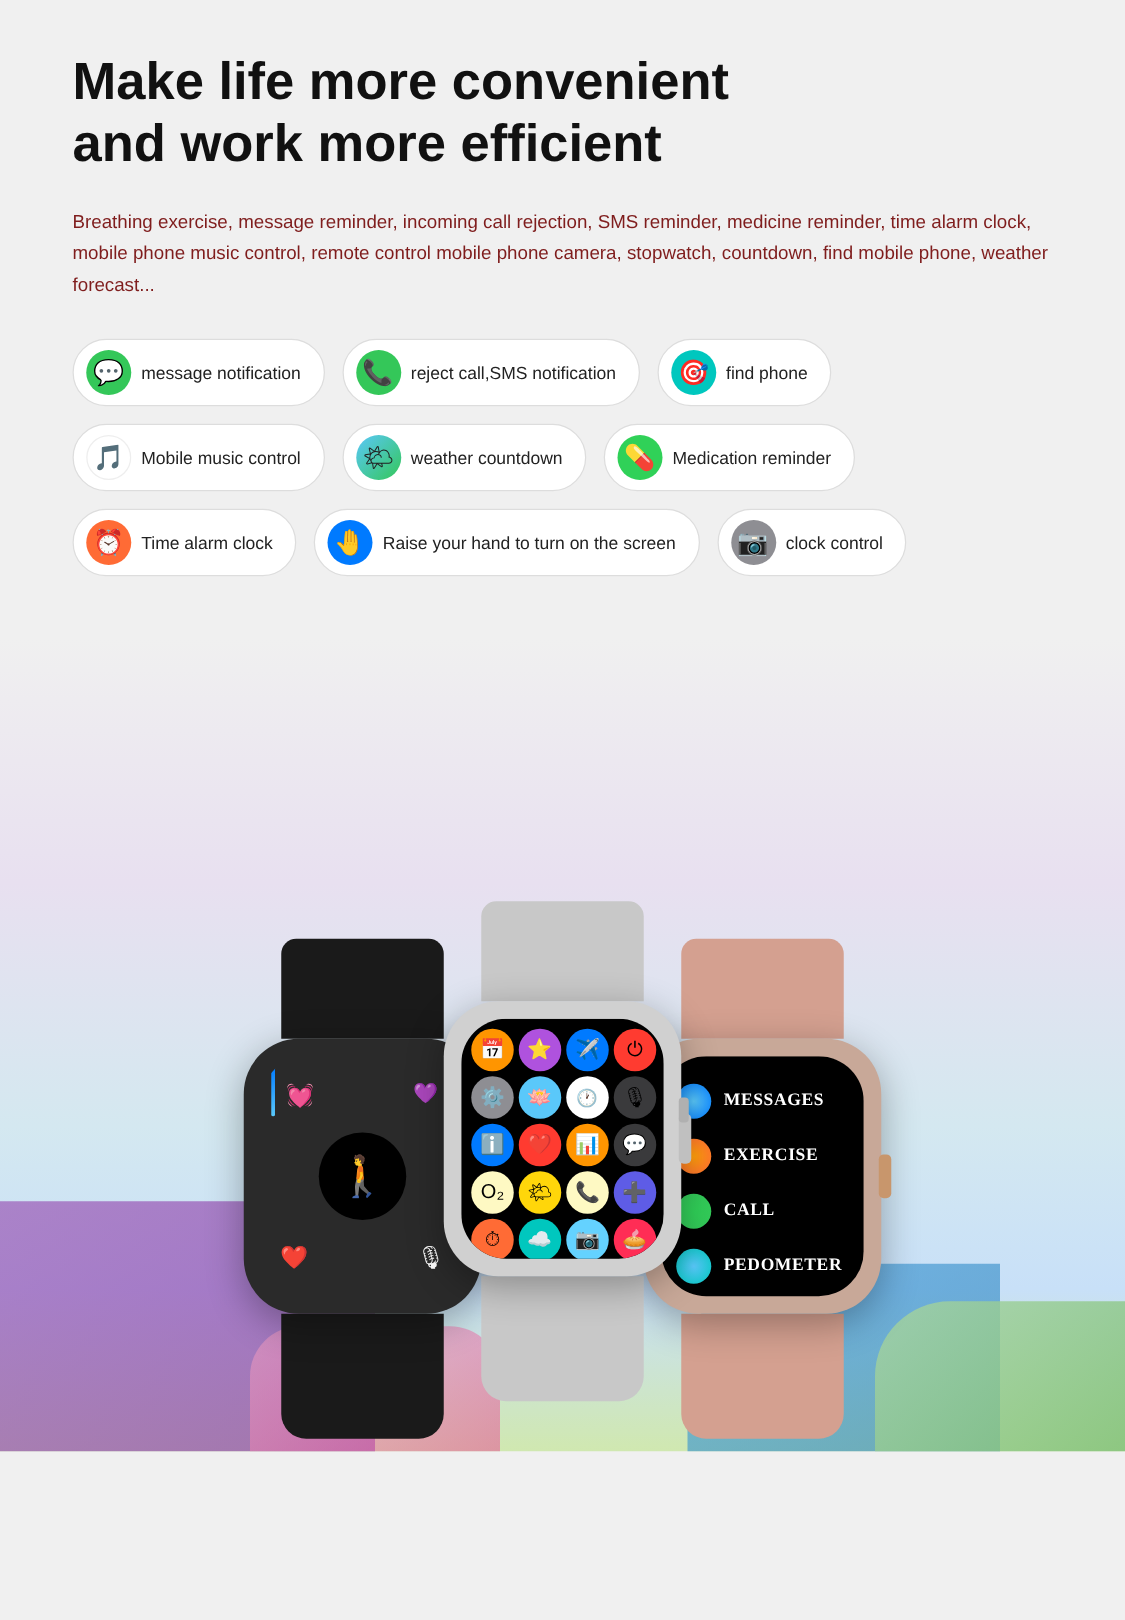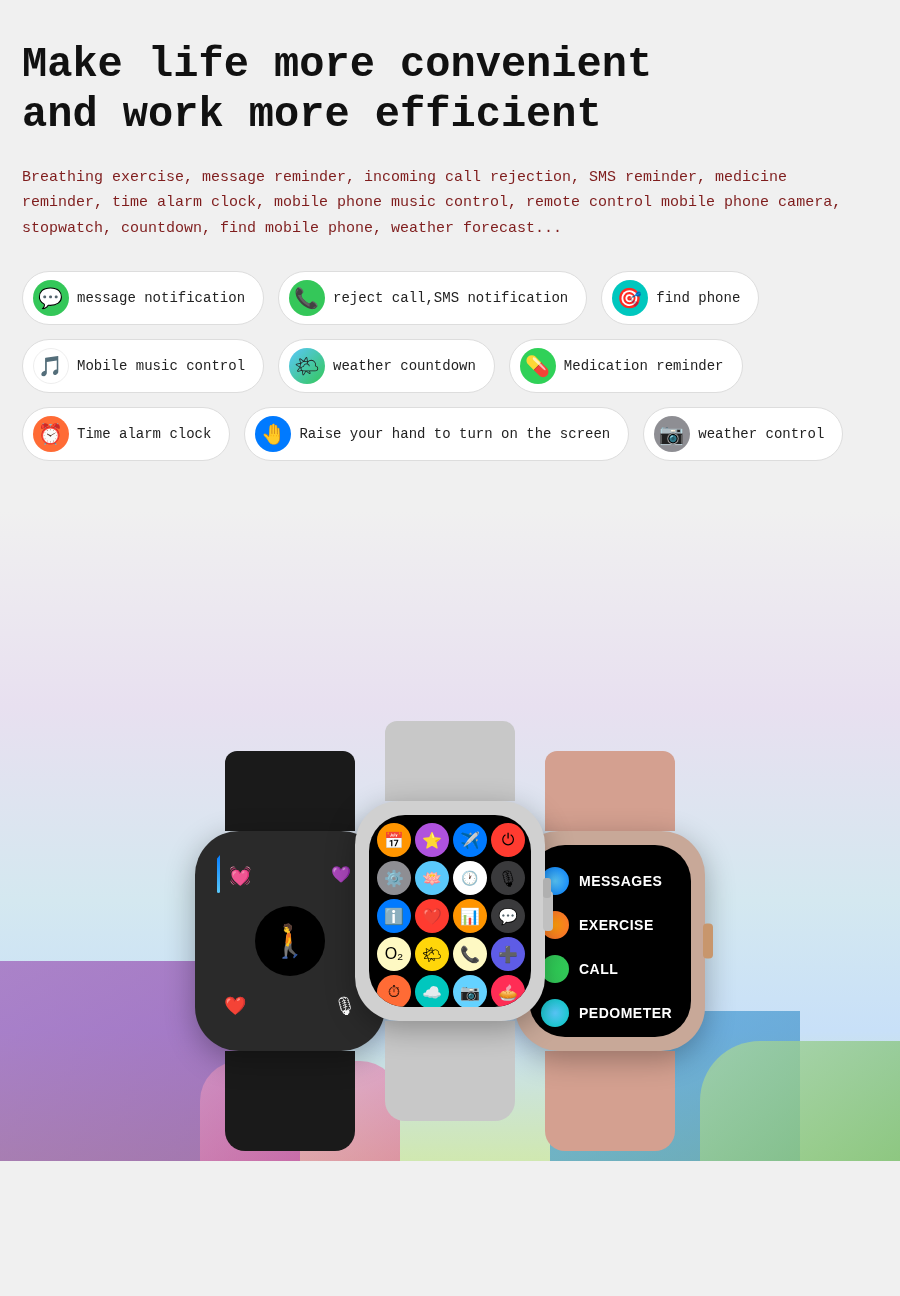--- a/index.html
+++ b/index.html
@@ -5,23 +5,22 @@
     * { margin: 0; padding: 0; box-sizing: border-box; }
     body {
       width: 900px;
       min-height: 1296px;
       background: #f0f0f0;
       font-family: -apple-system, BlinkMacSystemFont, 'Segoe UI', Arial, sans-serif;
       overflow-x: hidden;
     }
 
     .top-section {
-      padding: 40px 50px 20px 22px;
+      padding: 40px 50px 20px 58px;
       background: #f0f0f0;
-      font-family: Liberation Mono, monospace;
     }
 
     .main-title {
       font-size: 42px;
       font-weight: 900;
       color: #111;
       line-height: 1.2;
       margin-bottom: 24px;
     }
 
@@ -138,21 +137,21 @@
       border-radius: 44px;
       display: flex;
       align-items: center;
       justify-content: center;
       position: relative;
       box-shadow: 0 8px 30px rgba(0,0,0,0.3);
     }
 
     .body-black { background: #2a2a2a; }
     .body-silver { background: #d0d0d0; }
-    .body-rose { background: #c8a898; }
+    .body-rose { background: #c8a898; font-family: Liberation Serif, serif; }
 
     .watch-screen {
       width: 162px;
       height: 192px;
       border-radius: 36px;
       overflow: hidden;
       position: relative;
     }
 
     
@@ -407,21 +406,21 @@
       <div class="feature-chip">
         <div class="chip-icon chip-alarm">⏰</div>
         <span>Time alarm clock</span>
       </div>
       <div class="feature-chip">
         <div class="chip-icon chip-raise">🤚</div>
         <span>Raise your hand to turn on the screen</span>
       </div>
       <div class="feature-chip">
         <div class="chip-icon chip-camera">📷</div>
-        <span>weather control</span>
+        <span>clock control</span>
       </div>
     </div>
 
   </div>
 </div>
 
 <div class="watches-section">
 
   <div class="bg-blob-purple"></div>
   <div class="bg-blob-pink"></div>

